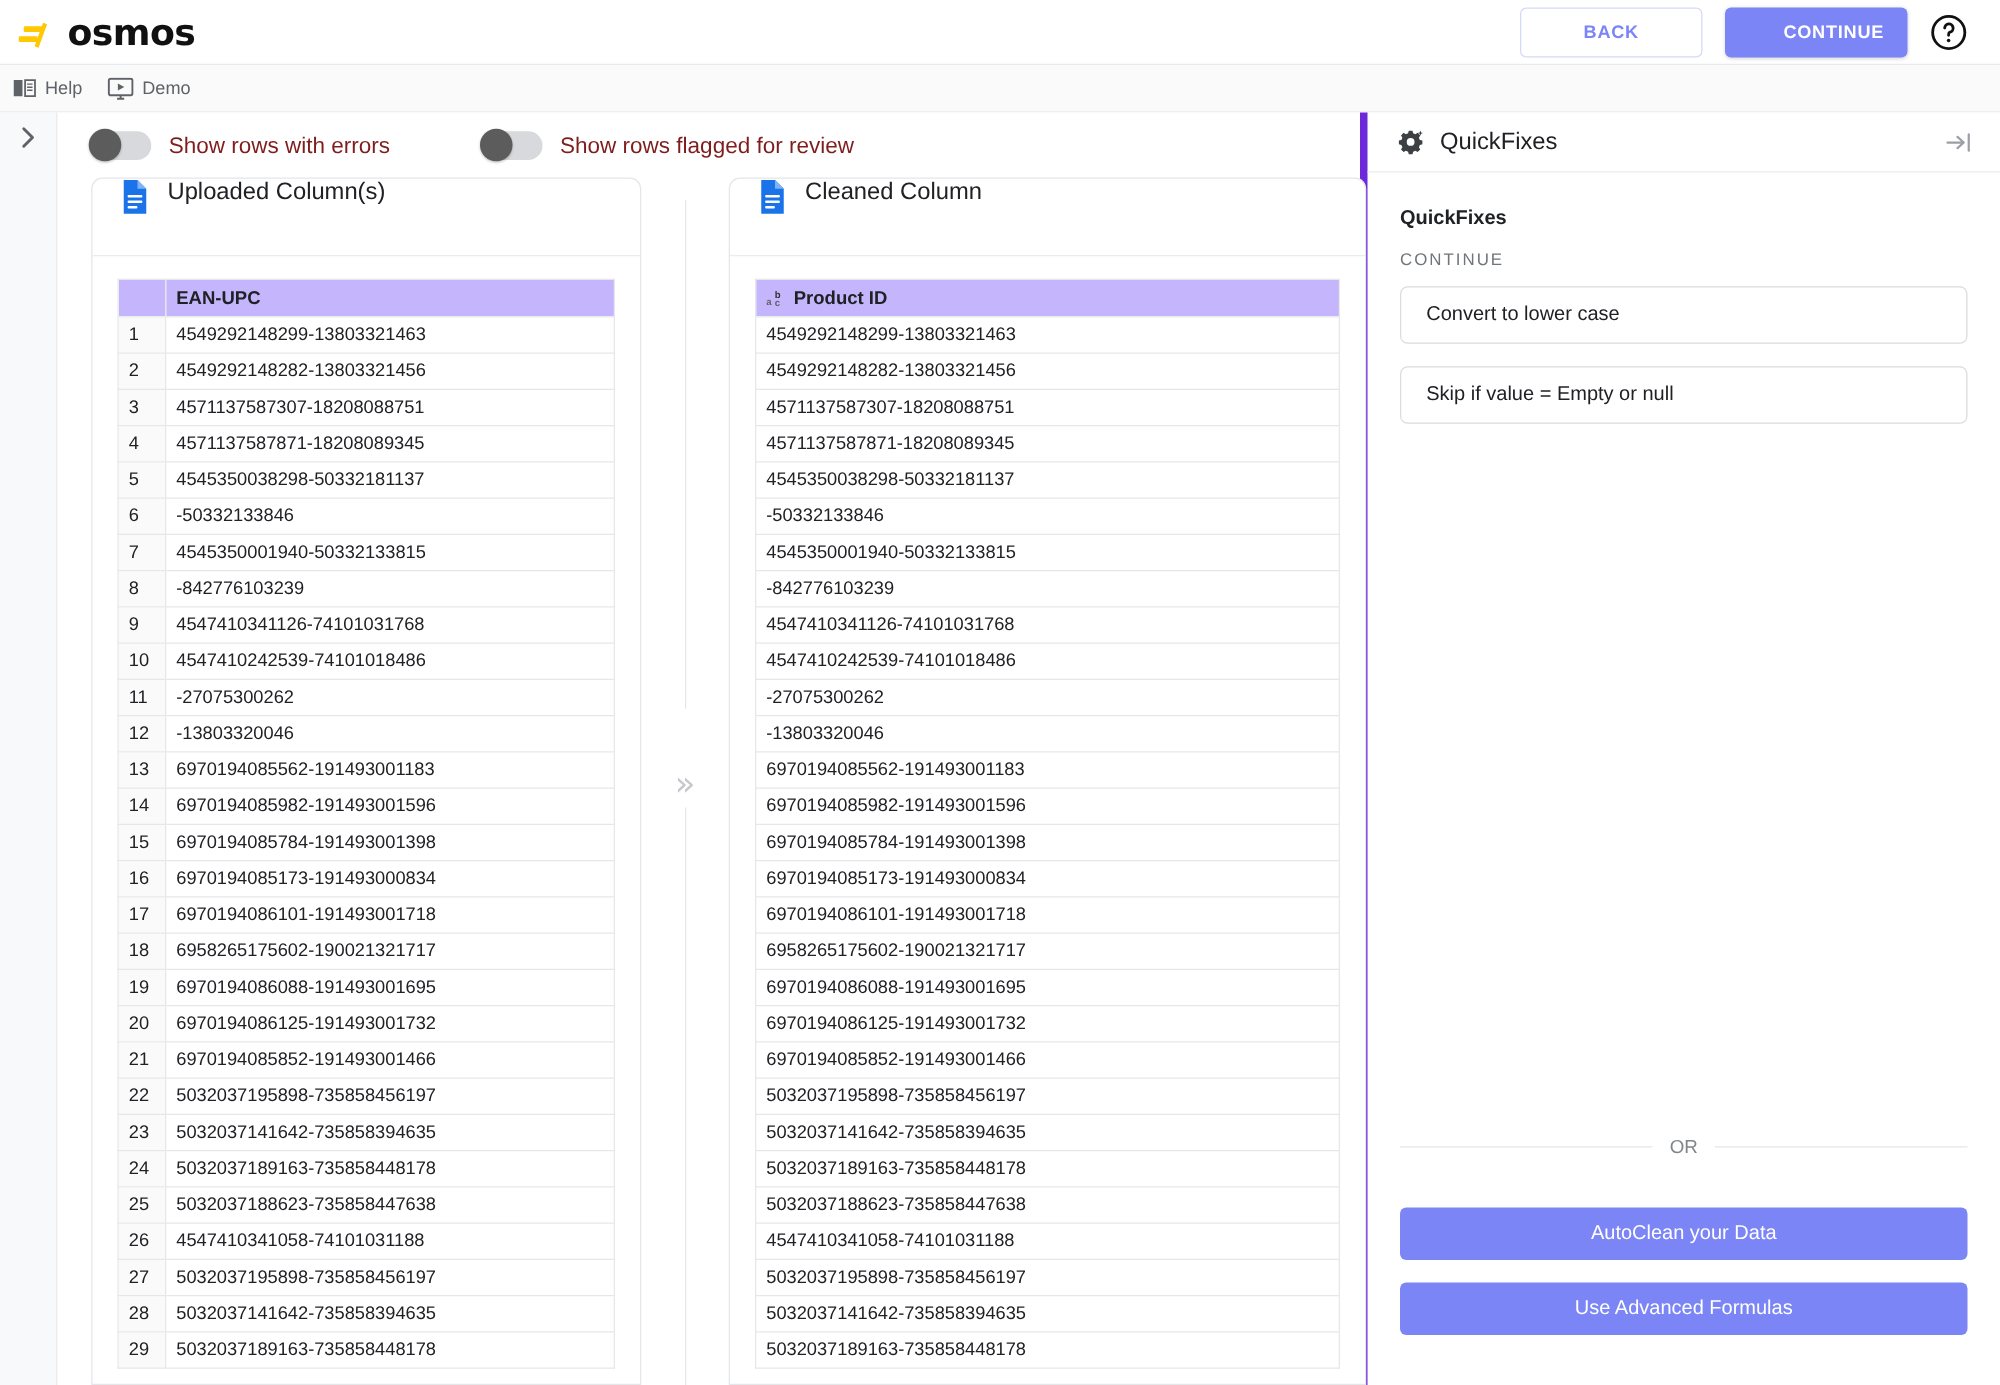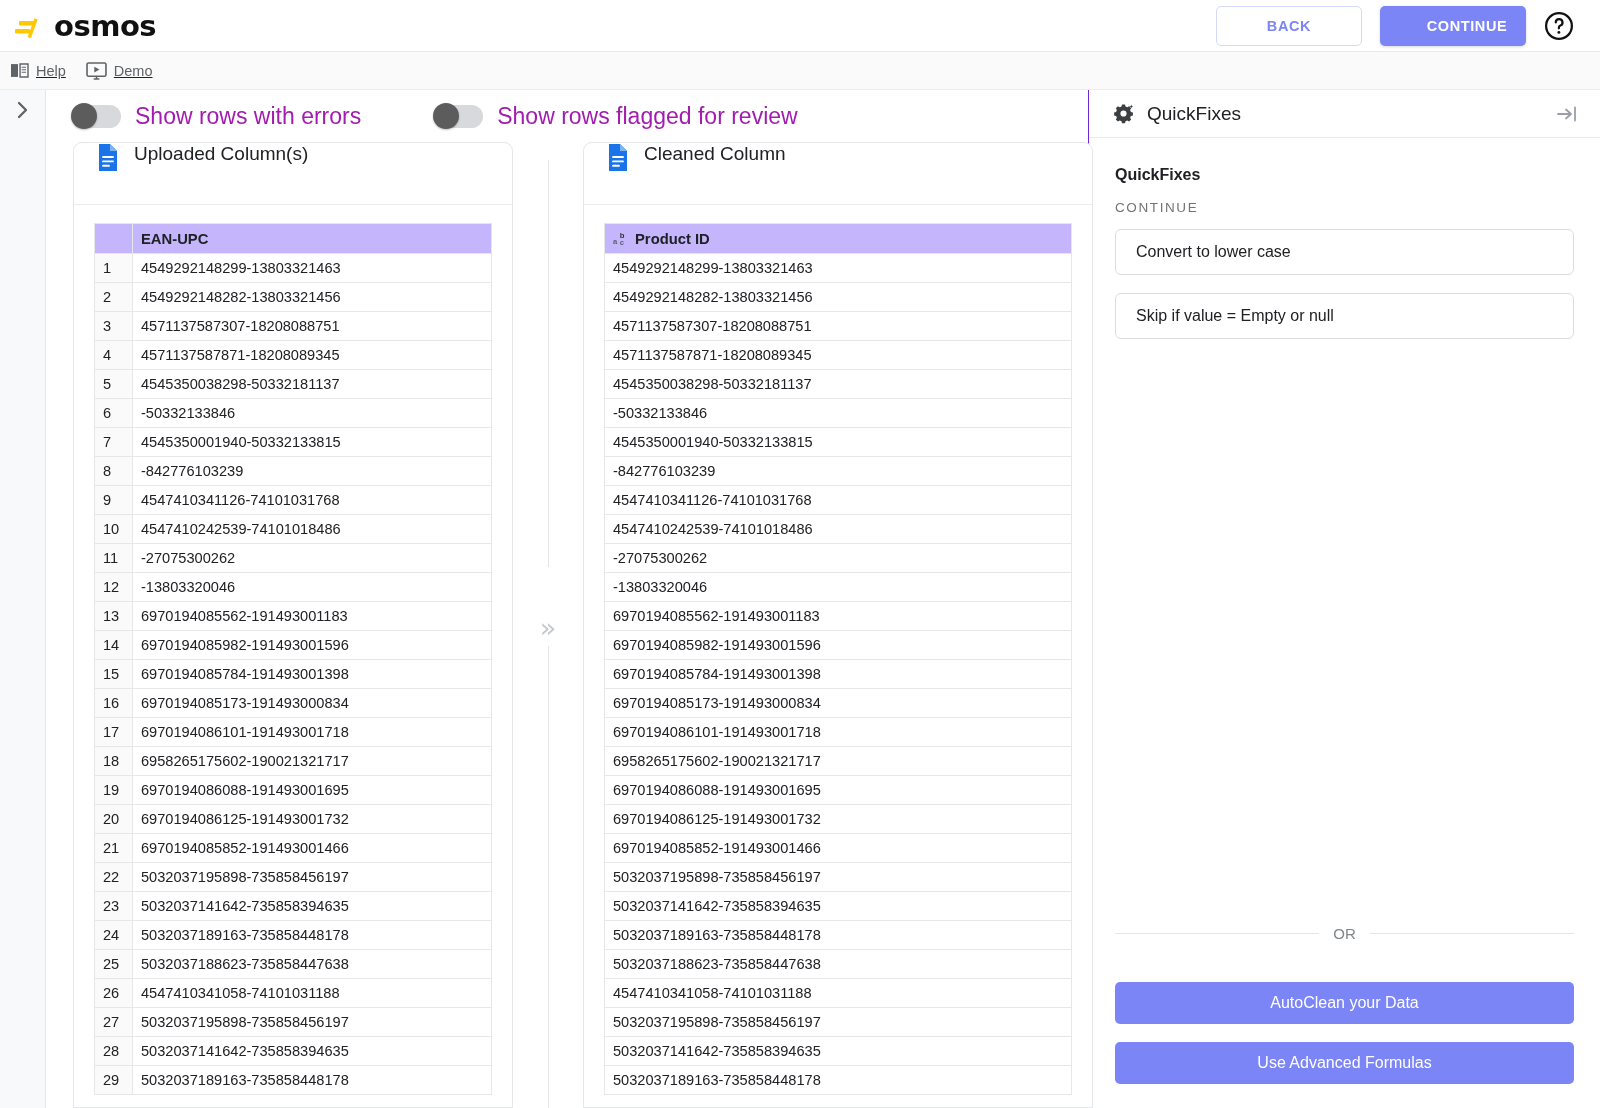--- a/index.html
+++ b/index.html
@@ -66,21 +66,20 @@
 
   
   .subbar {
     height: 38px;
     background: #fafafa;
     border-bottom: 1px solid #ececec;
     display: flex;
     align-items: center;
     padding-left: 10px;
     gap: 20px;
-    text-decoration: underline;
   }
   .subbar-item {
     display: flex; align-items: center; gap: 7px;
     cursor: pointer;
     font-size: 14.5px;
     color: #5f6368;
   }
 
   
   .workspace { display: flex; height: calc(1108px - 52px - 38px); }
@@ -122,21 +121,21 @@
     flex-shrink: 0;
   }
   .switch .knob {
     position: absolute;
     width: 26px; height: 26px;
     border-radius: 50%;
     background: #5c5c5c;
     top: -1.5px; left: -2px;
     box-shadow: 0 1px 2px rgba(0,0,0,0.25);
   }
-  .toggle-label { font-size: 23px; color: #a21caf; white-space: nowrap; }
+  .toggle-label { font-size: 18px; color: #7f1d1d; white-space: nowrap; }
   .toggle-gap { width: 42px; }
 
   .panels {
     flex: 1;
     display: flex;
     padding: 0 0 0 27px;
     min-height: 0;
     position: relative;
   }
 
@@ -223,21 +222,21 @@
     cursor: pointer;
     margin-top: 4px;
     font-family: "DejaVu Sans", sans-serif;
   }
 
   
   .rightpanel {
     width: 512px;
     flex-shrink: 0;
     background: #ffffff;
-    border-left: 1px solid #6d28d9;
+    border-left: 6px solid #6d28d9;
     display: flex;
     flex-direction: column;
   }
   .rp-head {
     height: 48px;
     display: flex;
     align-items: center;
     padding: 0 22px 0 24px;
     gap: 12px;
     border-bottom: 1px solid #ececec;
@@ -261,21 +260,21 @@
     display: flex;
     align-items: center;
     padding-left: 20px;
     font-size: 16px;
     color: #202124;
     margin-bottom: 18px;
     cursor: pointer;
     background: #fff;
   }
 
-  .rp-footer { padding: 0 26px 24px 26px; flex-shrink: 0; margin-top: 44px; }
+  .rp-footer { padding: 0 26px 40px 26px; flex-shrink: 0; margin-top: 44px; }
   .or-sep {
     display: flex; align-items: center; gap: 14px;
     color: #80858a; font-size: 15px;
     margin-bottom: 40px;
   }
   .or-sep::before, .or-sep::after {
     content: ""; flex: 1; height: 1px; background: #e4e6e9;
   }
   .big-btn {
     width: 100%; height: 42px;

